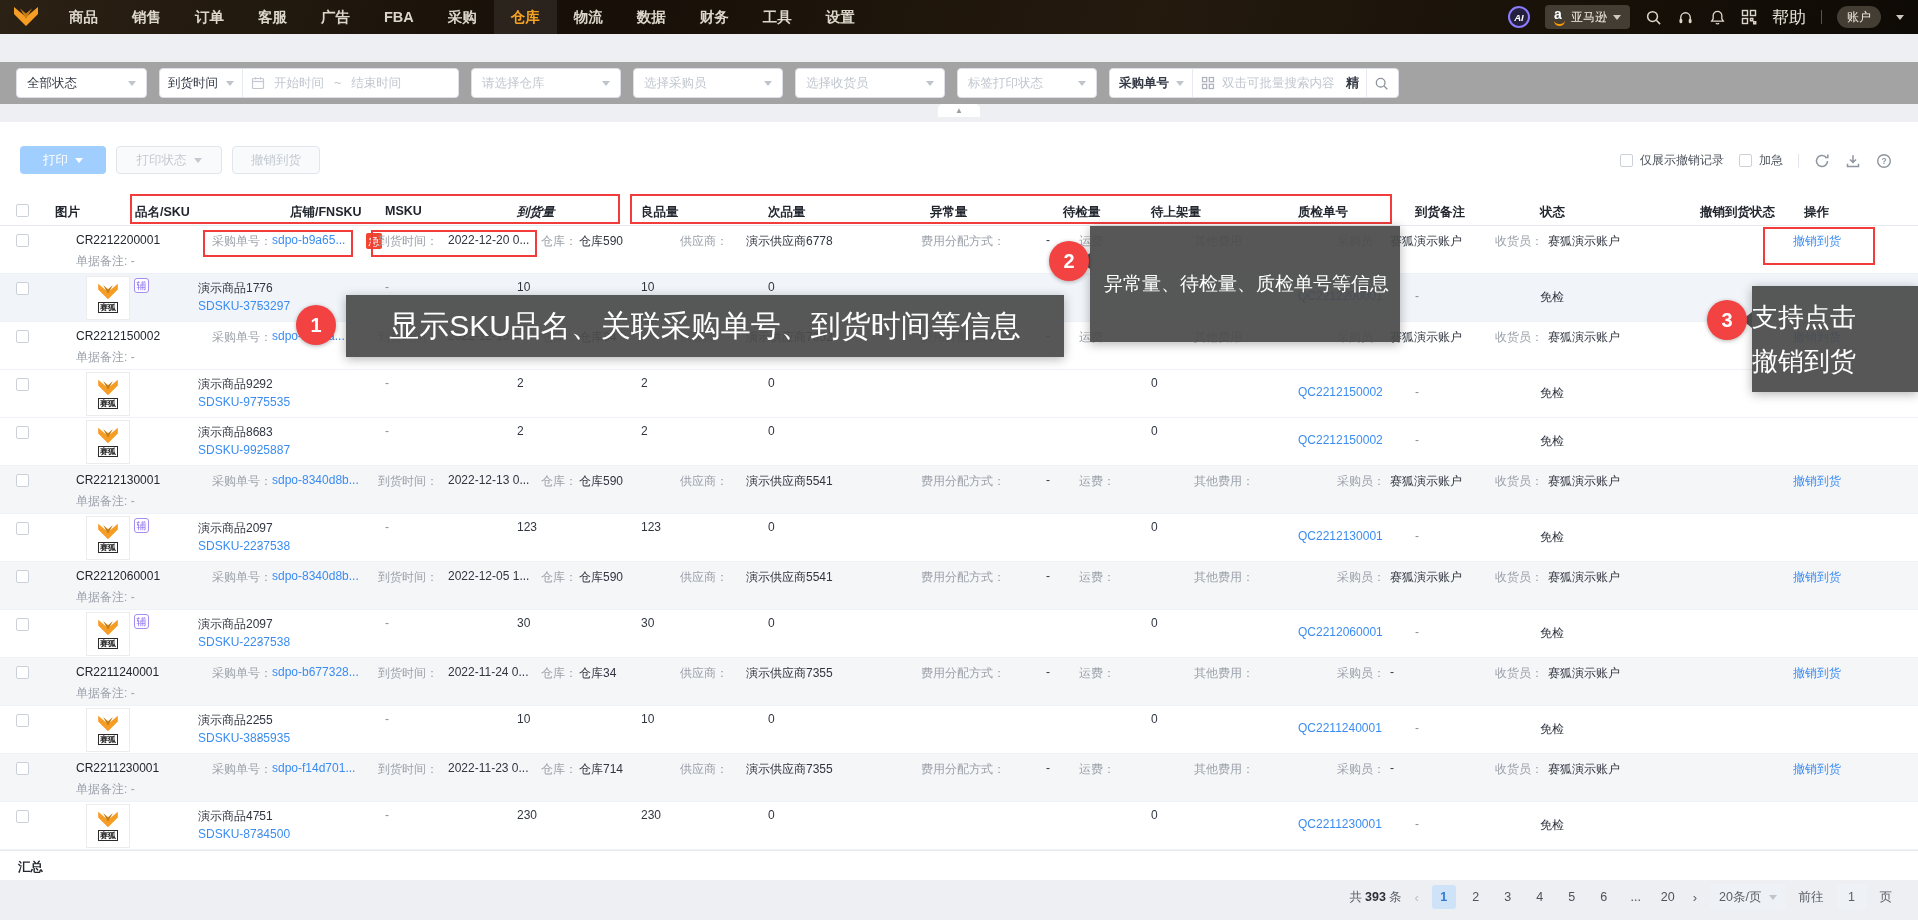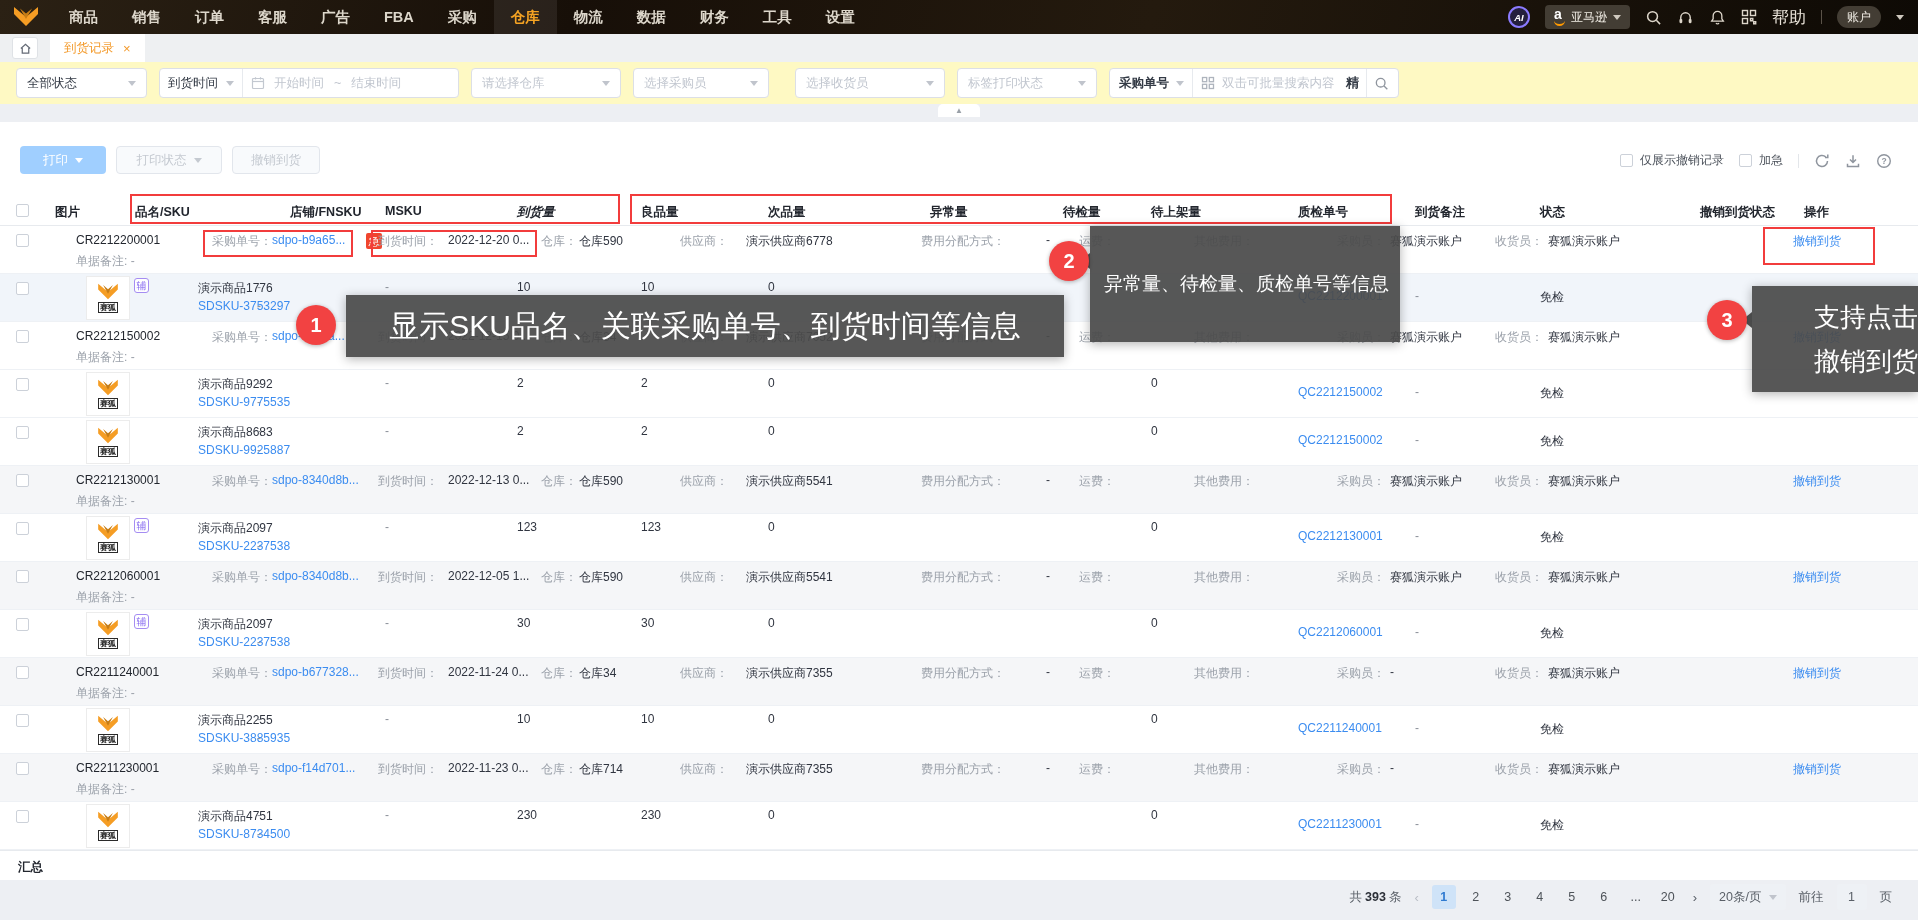--- a/index.html
+++ b/index.html
@@ -29,21 +29,21 @@
 
   
   .tabbar { position:absolute; top:34px; left:0; width:100%; height:28px; background:#eef0f2; display:flex; align-items:center; }
   .home-btn { width:26px; height:22px; background:#fff; border:1px solid #dfe2e6; border-radius:3px; margin-left:12px;
               display:flex; align-items:center; justify-content:center; cursor:pointer; }
   .tab { height:28px; margin-left:12px; background:#fff; padding:0 14px; display:flex; align-items:center; gap:9px; cursor:pointer; }
   .tab-label { color:#f39a2b; font-size:12.5px; }
   .tab-close { color:#f39a2b; font-size:13px; line-height:1; cursor:pointer; }
 
   
-  .filterbar { position:absolute; top:62px; left:0; width:100%; height:42px; background:#fef9c3; }
+  .filterbar { position:absolute; top:62px; left:0; width:100%; height:42px; background:#a3a3a3; }
   .fctl { position:absolute; top:6px; height:30px; border:1px solid #dcdfe6; border-radius:4px; background:#fff;
           display:flex; align-items:center; font-size:12.5px; color:#333a45; padding:0 10px; cursor:pointer; }
   .fctl .grow { flex:1; }
   .ph { color:#c1c6cf; }
   .fdiv { width:1px; height:28px; background:#e7eaee; margin:0 8px; }
   .caret { width:0; height:0; border-left:4px solid transparent; border-right:4px solid transparent; border-top:5px solid #c0c4cc; }
   .exact { font-weight:bold; color:#333a45; font-size:13px; }
 
   
   .card { position:absolute; top:122px; left:0; width:100%; height:758px; background:#fff; }
@@ -102,21 +102,21 @@
   .abox { position:absolute; border:2px solid #f23c3c; z-index:5; pointer-events:none; }
   .acirc { position:absolute; width:40px; height:40px; border-radius:50%; background:#f24242; color:#fff; z-index:11;
            font-size:20px; font-weight:bold; display:flex; align-items:center; justify-content:center;
            box-shadow:0 1px 4px rgba(0,0,0,0.3); }
   .tip { position:absolute; background:rgba(74,74,74,0.93); color:#fff; z-index:10; box-shadow:0 2px 10px rgba(0,0,0,0.3);
          display:flex; flex-direction:column; justify-content:center; }
   .arrw { position:absolute; width:0; height:0; border-top:8px solid transparent; border-bottom:8px solid transparent;
           border-right:10px solid rgba(74,74,74,0.93); z-index:10; }
   #tip1 { left:346px; top:295px; width:718px; height:62px; font-size:30px; font-weight:500; text-align:center; }
   #tip2 { left:1090px; top:226px; width:310px; height:116px; font-size:19px; font-weight:500; padding-left:14px; line-height:44px; }
-  #tip3 { left:1752px; top:286px; width:166px; height:106px; font-size:26px; font-weight:500; text-align:right; line-height:44px; }
+  #tip3 { left:1752px; top:286px; width:166px; height:106px; font-size:26px; font-weight:500; text-align:left; line-height:44px; }
 </style>
 </head>
 <body>
 
 <div class="app">
 
   <header class="navbar">
     <div class="logo">
       <svg width="26" height="22" viewBox="0 0 26 22">
           <path d="M1 1 L13 11 L25 1 L25 8 L13 20 L1 8 Z" fill="#f59d24"></path>
@@ -172,31 +172,20 @@
             <path d="M9.5 9.5 h2.3 v2.3 h-2.3 Z M12.7 12.7 h2 v2 h-2 Z"></path>
           </svg>
       </span>
       <span class="nhelp">帮助</span>
       <span class="ndiv"></span>
       <div class="acct">账户</div>
       <span class="tri"></span>
     </div>
   </header>
 
-  <div class="tabbar">
-    <div class="home-btn">
-      <svg width="13" height="13" viewBox="0 0 14 14" fill="none" stroke="#646a75" stroke-width="1.3">
-          <path d="M2 7 L7 2.5 L12 7 M3.5 6.5 V12 h7 V6.5"></path>
-        </svg>
-    </div>
-    <div class="tab">
-      <span class="tab-label">到货记录</span>
-      <span class="tab-close">×</span>
-    </div>
-  </div>
 
   <div class="filterbar">
     <div class="fctl" style="left:16px;width:131px;">
       <span class="grow">全部状态</span>
       <span class="caret"></span>
     </div>
     <div class="fctl" style="left:159px;width:300px;padding:0 8px;">
       <span>到货时间</span>
       <span class="caret" style="margin-left:8px;"></span>
       <span class="fdiv"></span>
@@ -209,21 +198,21 @@
           </svg>
       </span>
       <span class="ph" style="margin-left:9px;">开始时间</span>
       <span class="ph" style="margin:0 10px;">~</span>
       <span class="ph">结束时间</span>
     </div>
     <div class="fctl" style="left:471px;width:150px;">
       <span class="grow ph">请选择仓库</span>
       <span class="caret"></span>
     </div>
-    <div class="fctl" style="left:633px;width:136px;">
+    <div class="fctl" style="left:633px;width:150px;">
       <span class="grow ph">选择采购员</span>
       <span class="caret"></span>
     </div>
     <div class="fctl" style="left:795px;width:150px;">
       <span class="grow ph">选择收货员</span>
       <span class="caret"></span>
     </div>
     <div class="fctl" style="left:957px;width:140px;">
       <span class="grow ph">标签打印状态</span>
       <span class="caret"></span>

